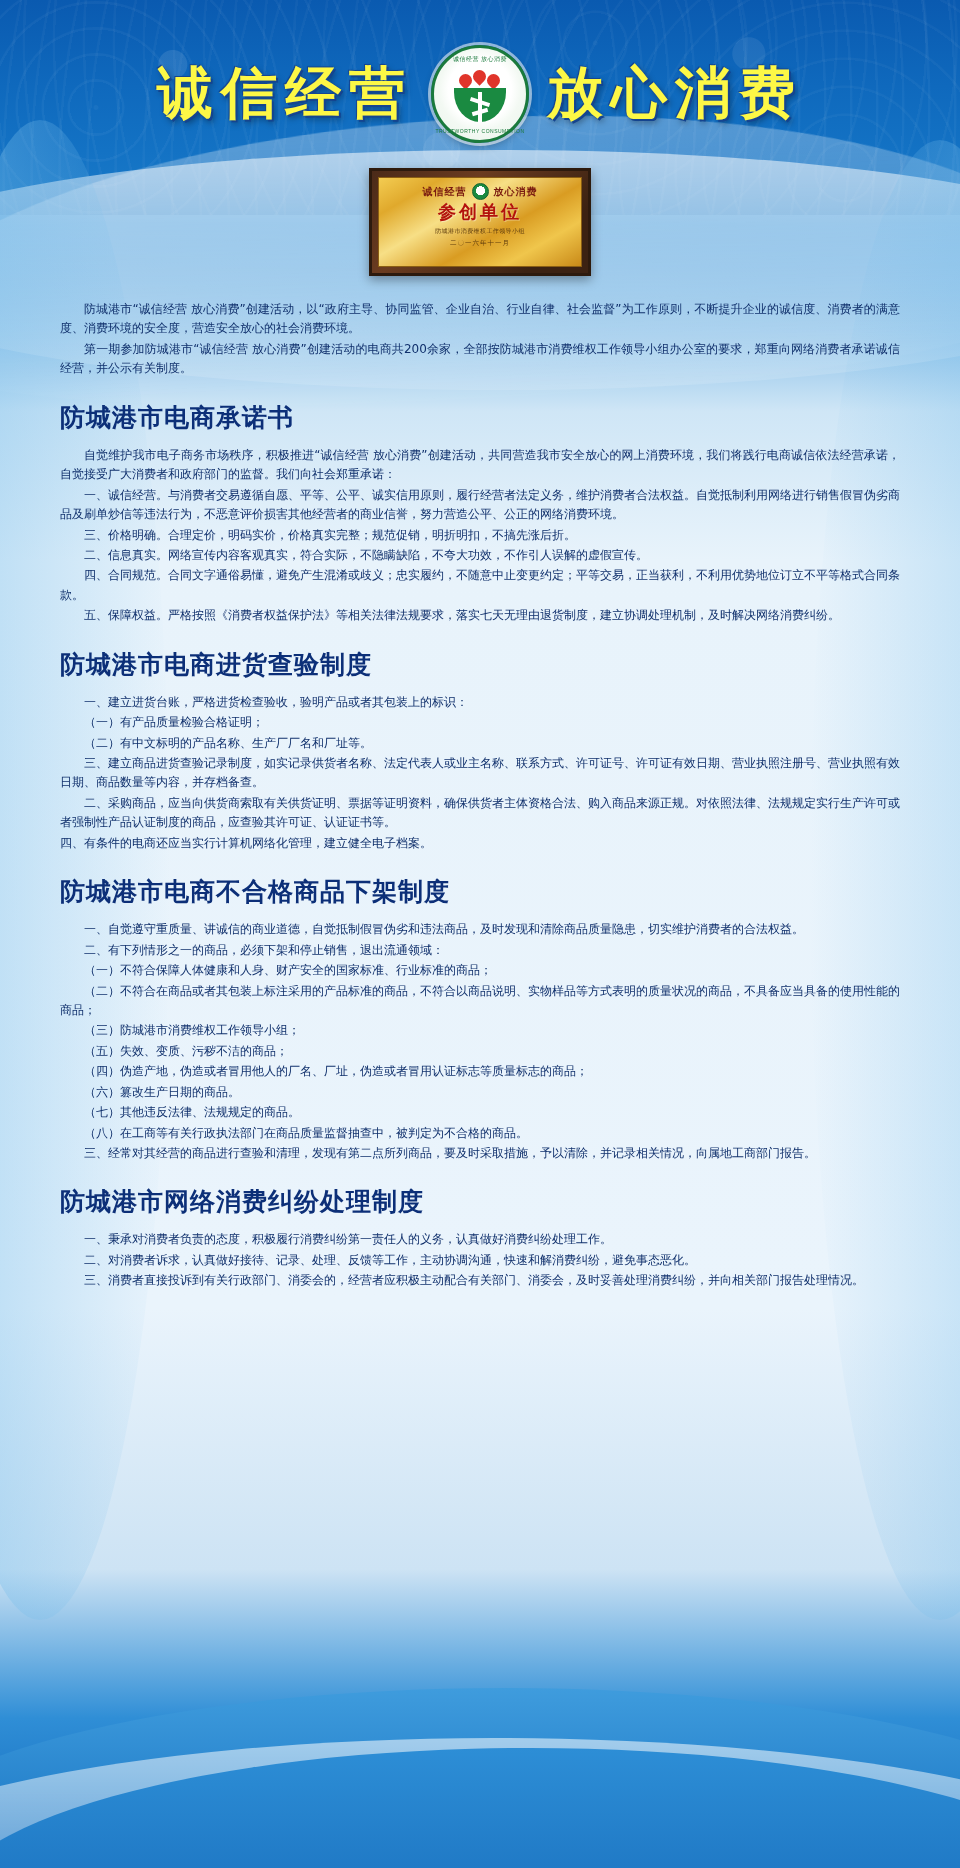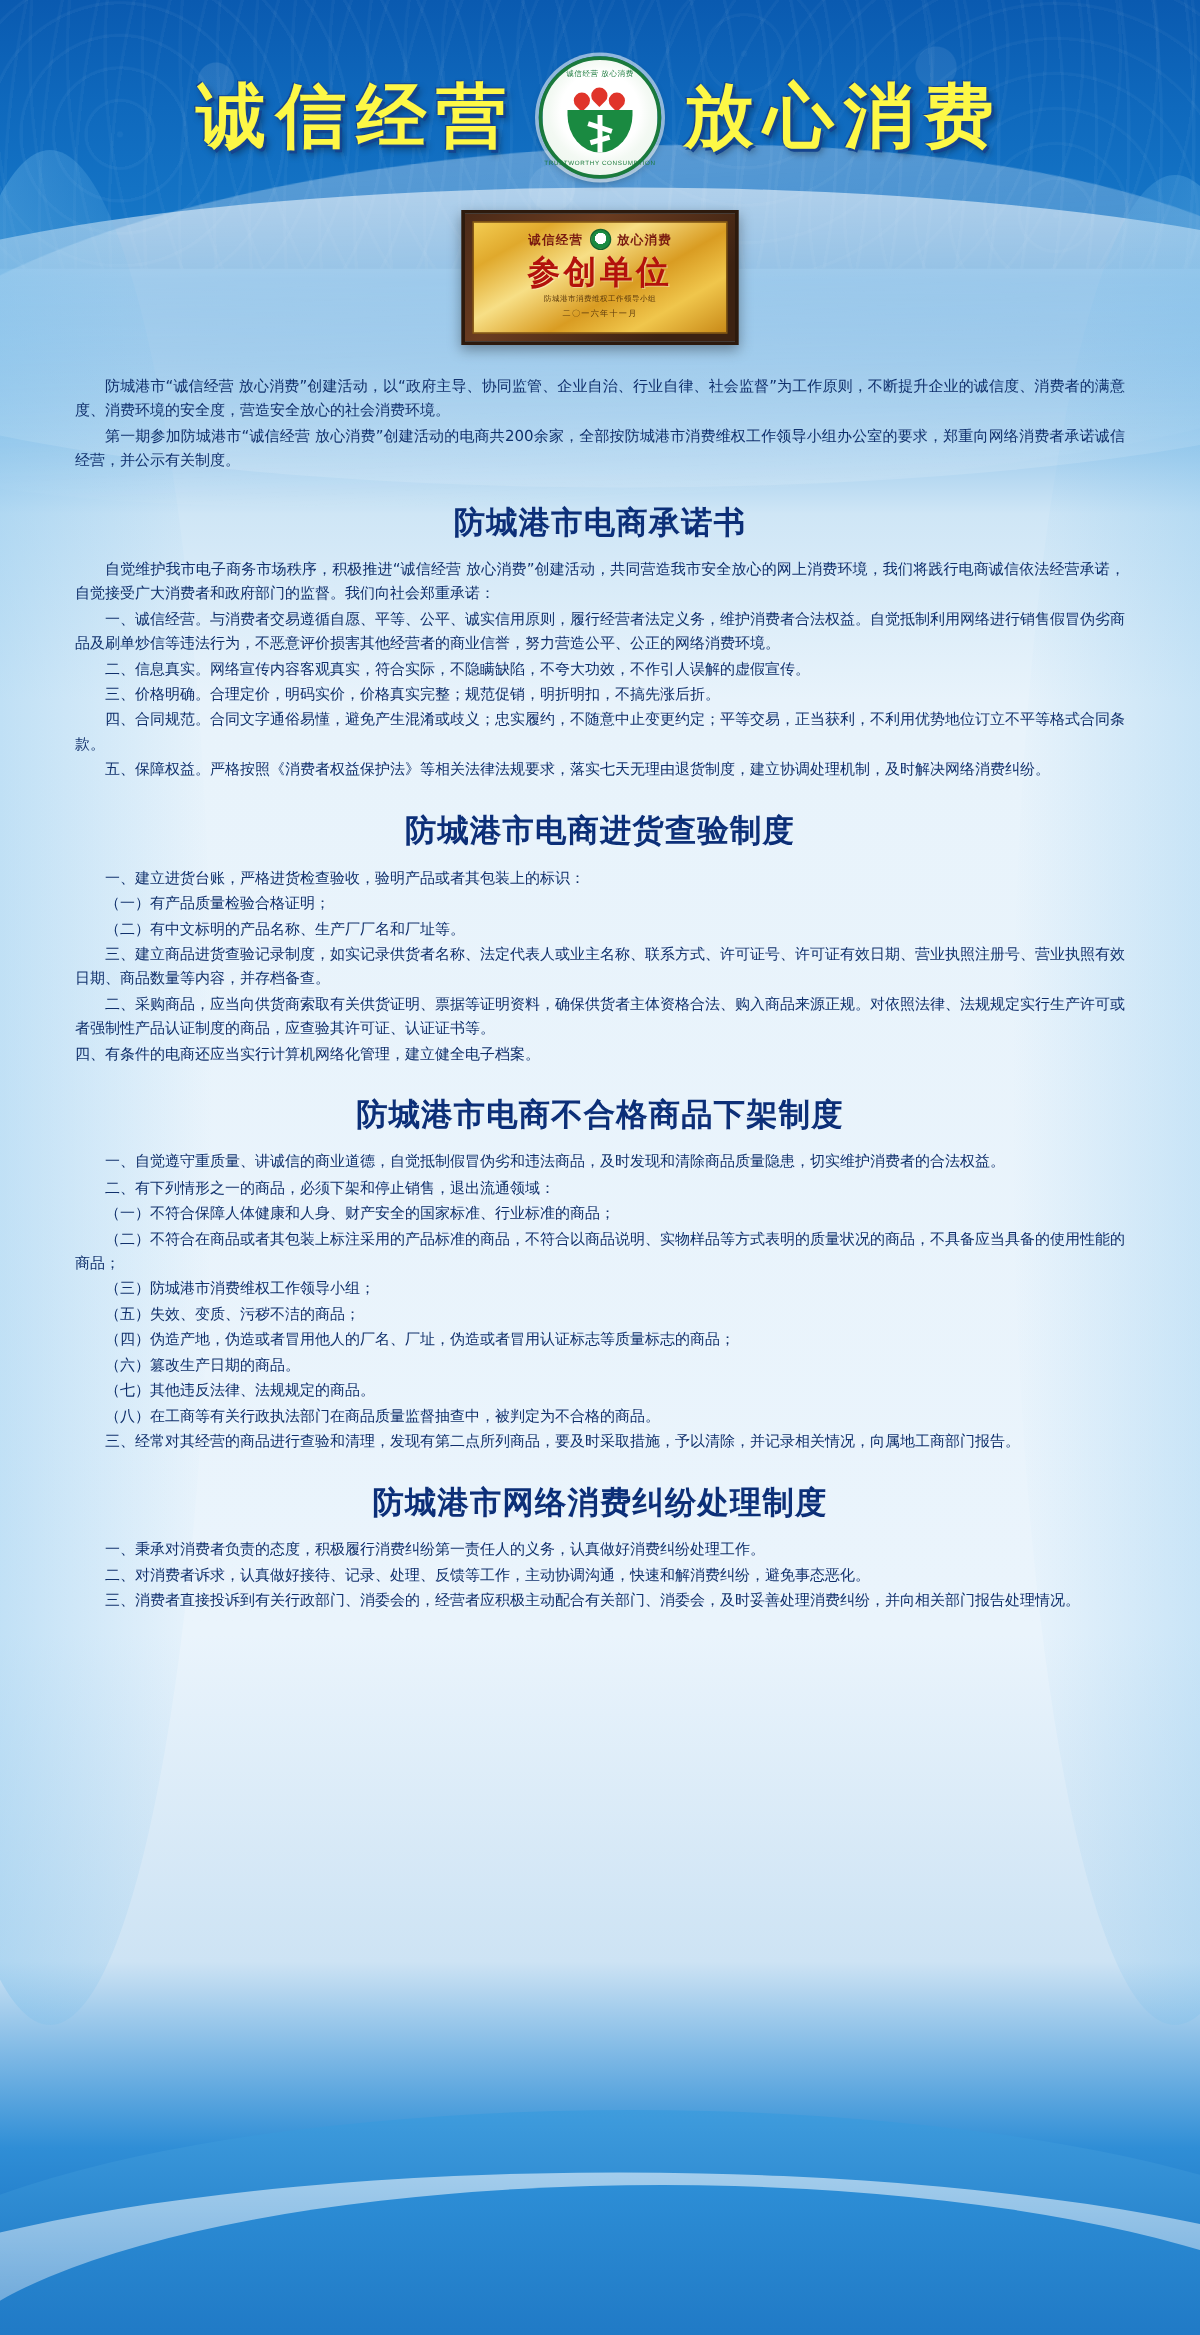--- a/index.html
+++ b/index.html
@@ -187,24 +187,24 @@
   }
   .plaque-seal {
     width: 15px; height: 15px;
     border-radius: 50%;
     background: radial-gradient(circle at 50% 45%, #ffffff 0 40%, #1a8a41 42% 100%);
     border: 1px solid #14622f;
     flex: 0 0 auto;
   }
   .plaque-main {
     margin-top: 4px;
-    font-size: 26px;
+    font-size: 18px;
     font-weight: bold;
     color: #b3120c;
-    font-family: Liberation Serif, serif;
+    font-family: Liberation Mono, monospace;
     letter-spacing: 3px;
     text-shadow: 1px 1px 0 rgba(255,255,255,0.35);
     line-height: 1.05;
   }
   .plaque-sub {
     margin-top: 4px;
     font-size: 6px;
     color: #5c3a0d;
     letter-spacing: .4px;
   }
@@ -228,21 +228,21 @@
   .para {
     font-size: 12px;
     line-height: 1.62;
     text-align: justify;
     text-indent: 2em;
     margin: 0 0 1px 0;
     color: #10306c;
   }
   .para.noindent { text-indent: 0; }
   .section-title {
-    text-align: center;
+    text-align: left;
     font-size: 25px;
     font-weight: bold;
     color: #0c2f78;
     margin: 22px 0 12px 0;
     letter-spacing: 1px;
     font-family: "DejaVu Sans", sans-serif;
   }
   .block { margin-bottom: 2px; }
 
   
@@ -338,22 +338,22 @@
 
     <div class="block">
       <p class="para">防城港市“诚信经营 放心消费”创建活动，以“政府主导、协同监管、企业自治、行业自律、社会监督”为工作原则，不断提升企业的诚信度、消费者的满意度、消费环境的安全度，营造安全放心的社会消费环境。</p>
       <p class="para">第一期参加防城港市“诚信经营 放心消费”创建活动的电商共200余家，全部按防城港市消费维权工作领导小组办公室的要求，郑重向网络消费者承诺诚信经营，并公示有关制度。</p>
     </div>
 
     <div class="block">
       <div class="section-title">防城港市电商承诺书</div>
       <p class="para">自觉维护我市电子商务市场秩序，积极推进“诚信经营 放心消费”创建活动，共同营造我市安全放心的网上消费环境，我们将践行电商诚信依法经营承诺，自觉接受广大消费者和政府部门的监督。我们向社会郑重承诺：</p>
       <p class="para">一、诚信经营。与消费者交易遵循自愿、平等、公平、诚实信用原则，履行经营者法定义务，维护消费者合法权益。自觉抵制利用网络进行销售假冒伪劣商品及刷单炒信等违法行为，不恶意评价损害其他经营者的商业信誉，努力营造公平、公正的网络消费环境。</p>
+      <p class="para">三、价格明确。合理定价，明码实价，价格真实完整；规范促销，明折明扣，不搞先涨后折。</p>
       <p class="para">二、信息真实。网络宣传内容客观真实，符合实际，不隐瞒缺陷，不夸大功效，不作引人误解的虚假宣传。</p>
-      <p class="para">三、价格明确。合理定价，明码实价，价格真实完整；规范促销，明折明扣，不搞先涨后折。</p>
       <p class="para">四、合同规范。合同文字通俗易懂，避免产生混淆或歧义；忠实履约，不随意中止变更约定；平等交易，正当获利，不利用优势地位订立不平等格式合同条款。</p>
       <p class="para">五、保障权益。严格按照《消费者权益保护法》等相关法律法规要求，落实七天无理由退货制度，建立协调处理机制，及时解决网络消费纠纷。</p>
     </div>
 
     <div class="block">
       <div class="section-title">防城港市电商进货查验制度</div>
       <p class="para">一、建立进货台账，严格进货检查验收，验明产品或者其包装上的标识：</p>
       <p class="para">（一）有产品质量检验合格证明；</p>
       <p class="para">（二）有中文标明的产品名称、生产厂厂名和厂址等。</p>
       <p class="para">三、建立商品进货查验记录制度，如实记录供货者名称、法定代表人或业主名称、联系方式、许可证号、许可证有效日期、营业执照注册号、营业执照有效日期、商品数量等内容，并存档备查。</p>

